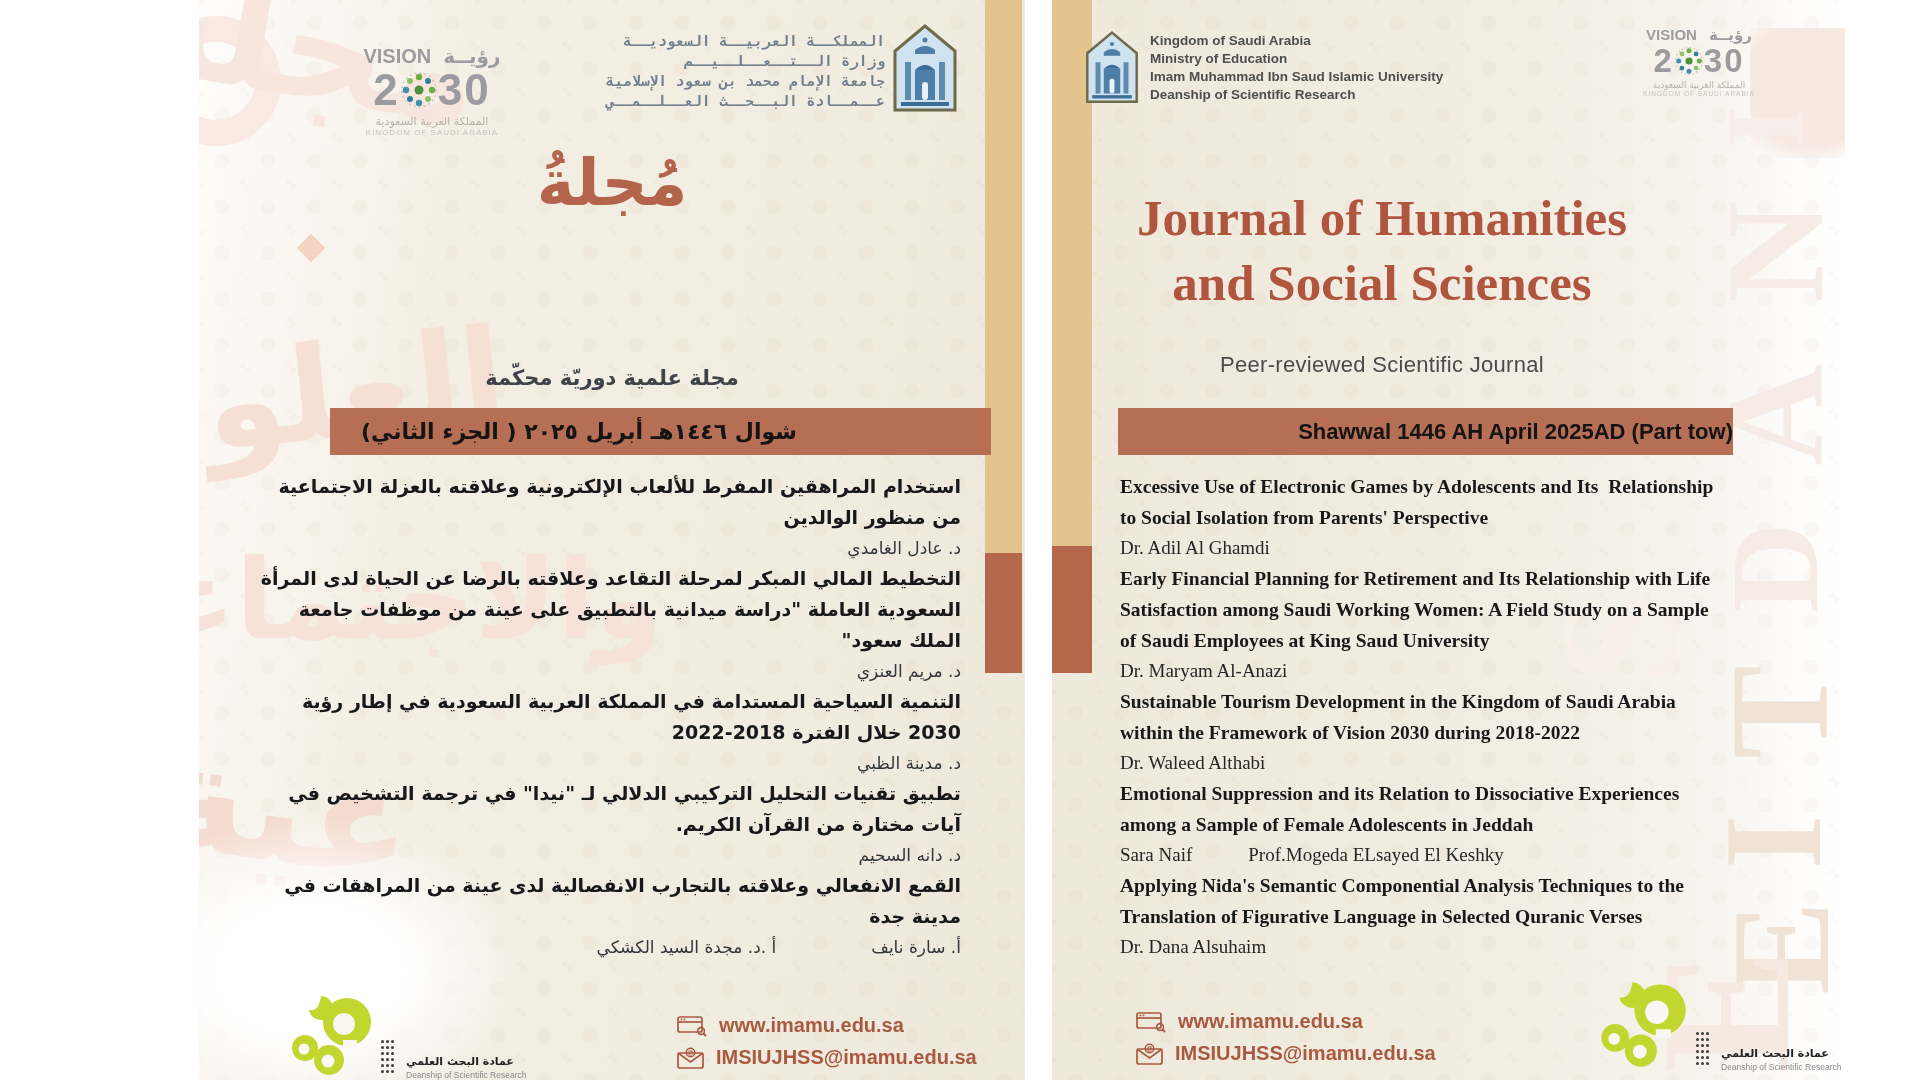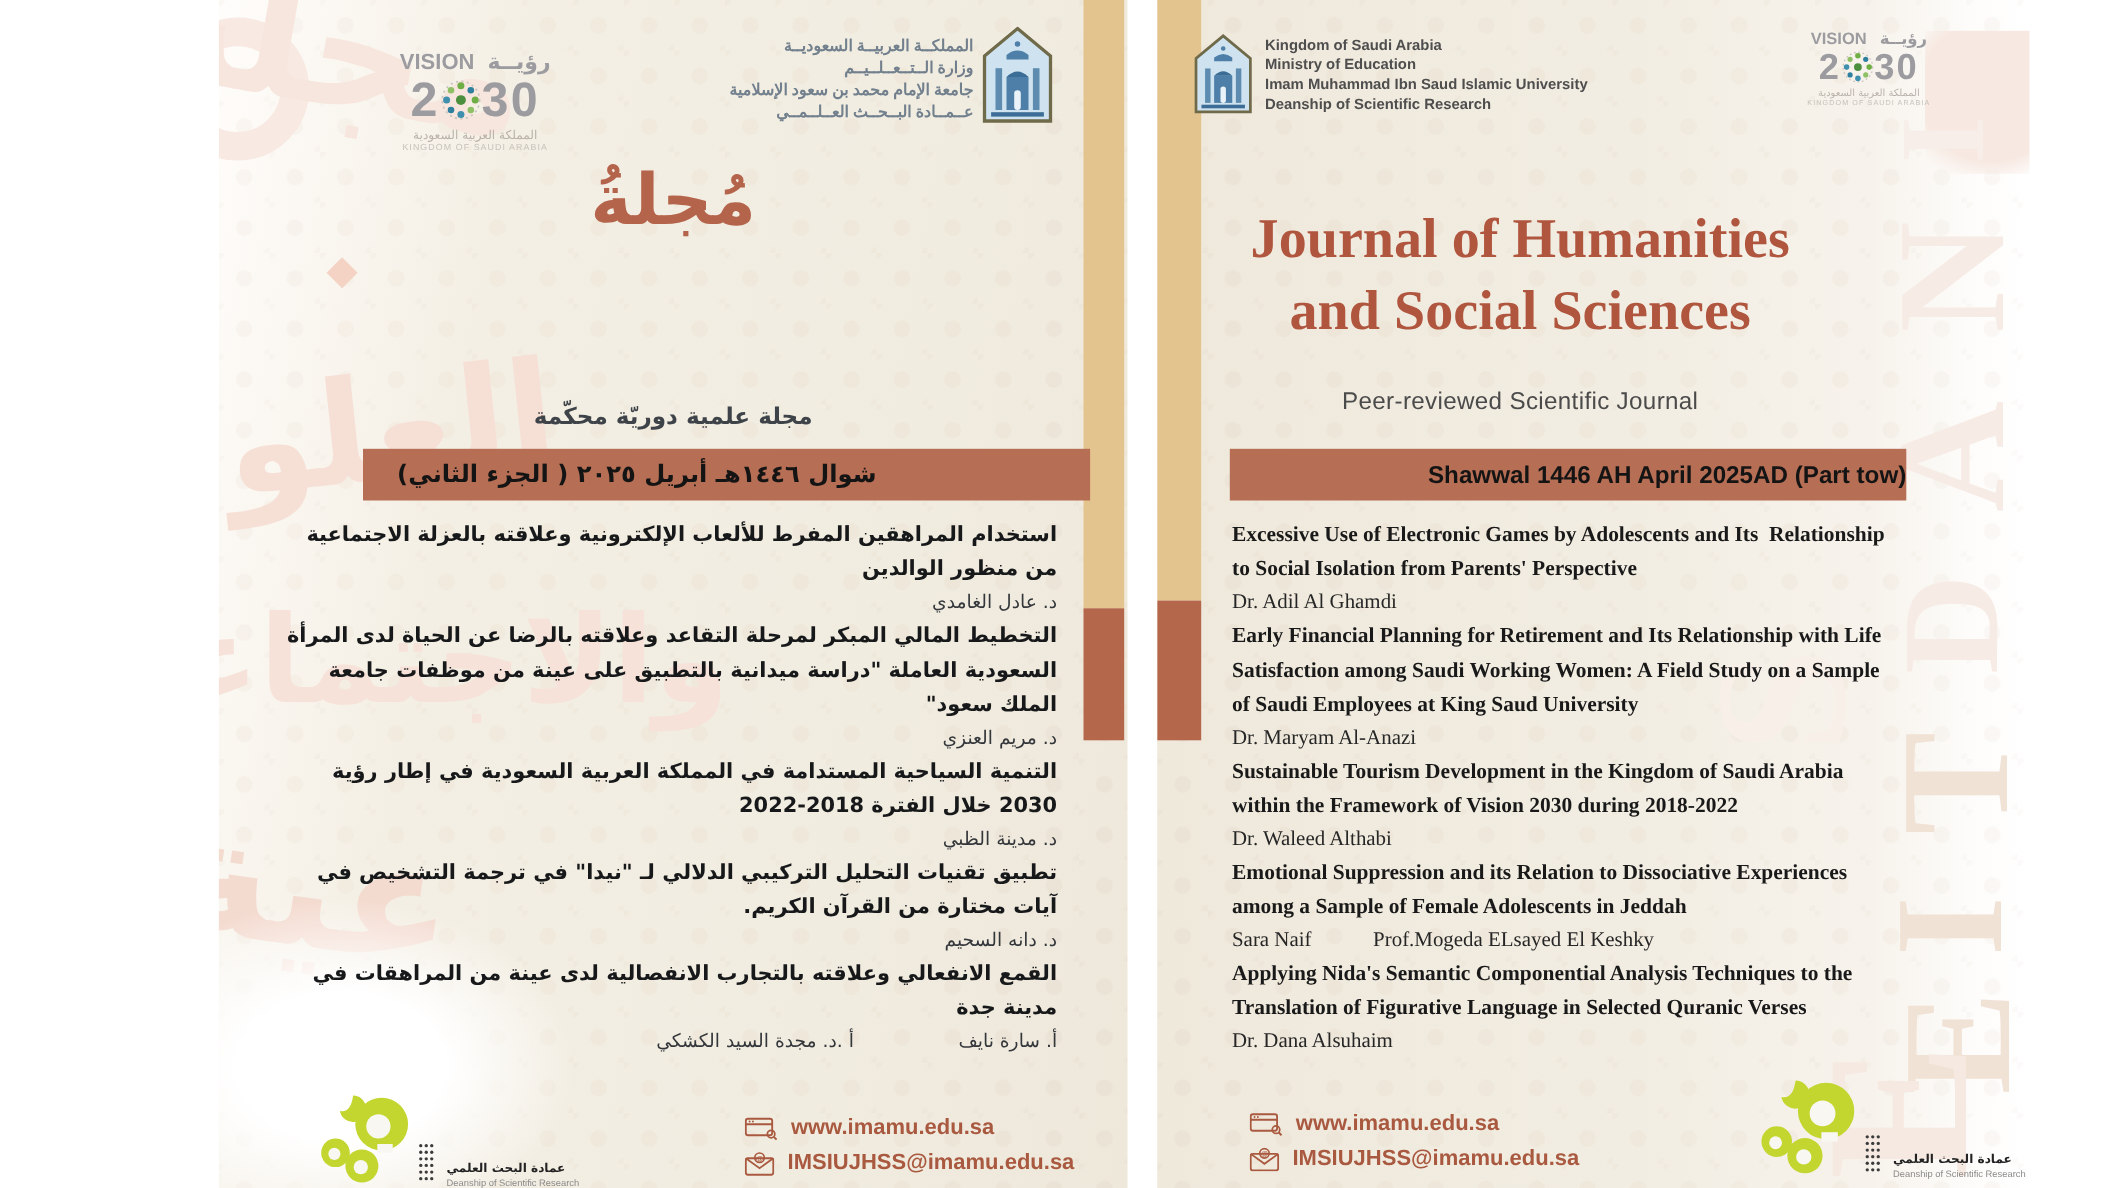--- a/index.html
+++ b/index.html
@@ -41,21 +41,21 @@
   .vision-left .row2{font-size:44px;line-height:44px;}
   .vision-left .cap1{font-size:11px;margin-top:3px;}
   .vision-left .cap2{font-size:8px;}
   .vision-right{left:582px;top:26px;width:130px;}
   .vision-right .row1{font-size:15px;}
   .vision-right .row2{font-size:33px;line-height:34px;}
   .vision-right .cap1{font-size:9px;margin-top:2px;}
   .vision-right .cap2{font-size:6.5px;}
 
   .ministry-ar{position:absolute;z-index:2;right:140px;top:32px;text-align:right;direction:rtl;
-    color:#72808e;font-family:Liberation Serif, serif;font-weight:bold;font-size:14.5px;line-height:20px;}
+    color:#72808e;font-family:Liberation Mono, monospace;font-weight:bold;font-size:14.5px;line-height:20px;}
   .shield{position:absolute;z-index:2;}
   .shieldL{left:692px;top:24px;}
   .shieldR{left:32px;top:22px;}
   .ministry-en{position:absolute;z-index:2;left:98px;top:32px;color:#4e4e4e;font-weight:bold;
     font-size:13.5px;line-height:18px;font-family:"Liberation Sans",sans-serif;}
 
   
   .cal{position:absolute;z-index:2;width:100%;text-align:center;color:#b5644c;
        font-family:"DejaVu Sans",sans-serif;direction:rtl;font-weight:bold;}
   .cal1{top:146px;font-size:64px;}

